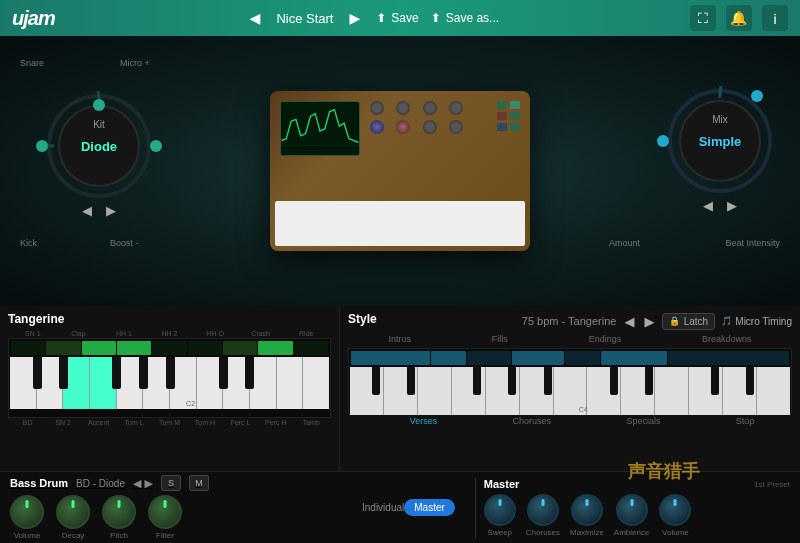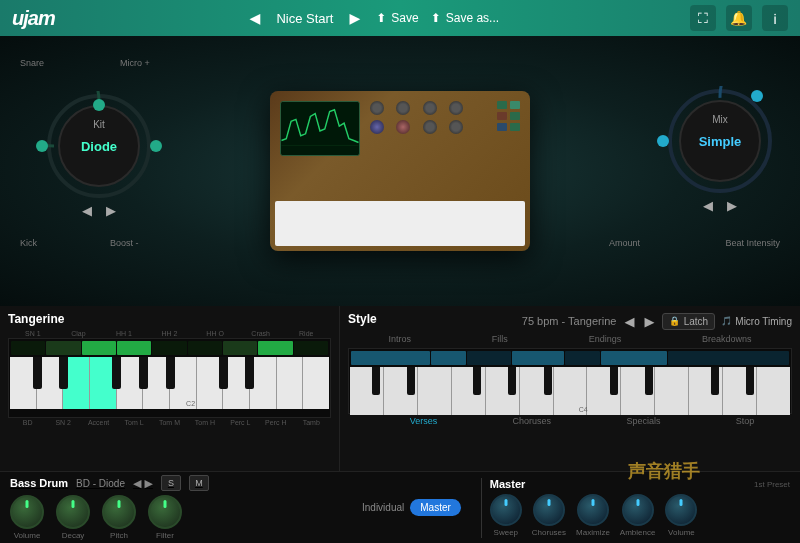--- a/index.html
+++ b/index.html
@@ -362,21 +362,20 @@
     }
     .knob-label {
       color: #666;
       font-size: 8px;
       text-align: left;
     }
 
     
     .indiv-master {
       display: flex;
-      gap: 6px;
       align-items: center;
       margin: 12px 12px;
       justify-content: flex-end;
     }
     .indiv-label {
       color: #888;
       font-size: 10px;
     }
     .master-btn {
       background: #2277dd;

